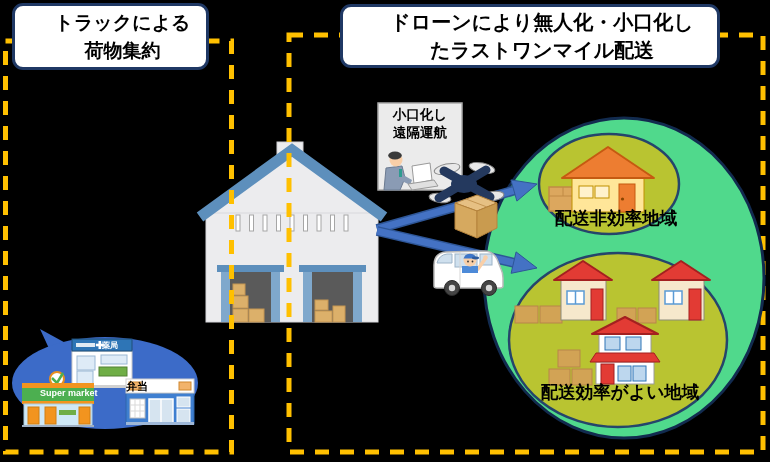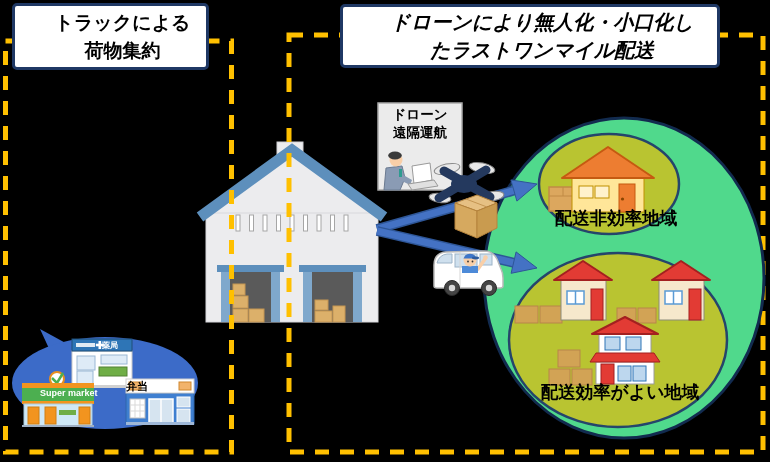--- a/index.html
+++ b/index.html
@@ -3,26 +3,26 @@
 <meta charset="utf-8">
 <style>
   html,body{margin:0;padding:0;background:#000;}
   .stage{
     position:relative;width:770px;height:462px;background:#000;overflow:hidden;
     font-family:"Liberation Sans","DejaVu Sans",sans-serif;
   }
   .stage svg{position:absolute;left:0;top:0;}
   .overlay{position:absolute;z-index:5;}
   .title-box{
-    background:#ffffff;border:3px solid #1F3864;border-radius:5px;
+    background:#ffffff;border:3px solid #1F3864;border-radius:11px;
     display:flex;align-items:center;justify-content:center;text-align:center;
     font-weight:bold;color:#000;white-space:pre-line;box-sizing:border-box;padding-left:24px;
   }
   .title-left{left:12px;top:3px;width:197px;height:67px;font-size:19px;line-height:1.45;}
-  .title-right{left:340px;top:4px;width:380px;height:64px;font-size:20px;line-height:1.4;font-style:italic;}
+  .title-right{left:340px;top:4px;width:380px;height:64px;font-size:20px;line-height:1.4;}
   .panel-label{
     left:379px;top:106px;width:82px;text-align:center;font-weight:bold;
     font-size:13.5px;line-height:1.3;color:#000;white-space:pre-line;
   }
   .area-label{
     text-align:center;font-weight:bold;color:#000;font-size:17.5px;
   }
   .area-label.inefficient{left:536px;top:206px;width:160px;}
   .area-label.efficient{left:530px;top:380px;width:180px;}
   .shop-sign{position:absolute;z-index:6;text-align:left;font-weight:bold;}
@@ -263,21 +263,21 @@
 <div class="overlay title-box title-left">
   <span>トラックによる
 荷物集約</span>
 </div>
 
 <div class="overlay title-box title-right">
   <span>ドローンにより無人化・小口化し
 たラストワンマイル配送</span>
 </div>
 
-<div class="overlay panel-label">ドローン
+<div class="overlay panel-label">小口化し
 遠隔運航</div>
 
 <div class="overlay area-label inefficient">配送非効率地域</div>
 
 <div class="overlay area-label efficient">配送効率がよい地域</div>
 
 <div class="shop-sign sign-supermarket">Super market</div>
 
 <div class="shop-sign sign-bento">弁当</div>
 

